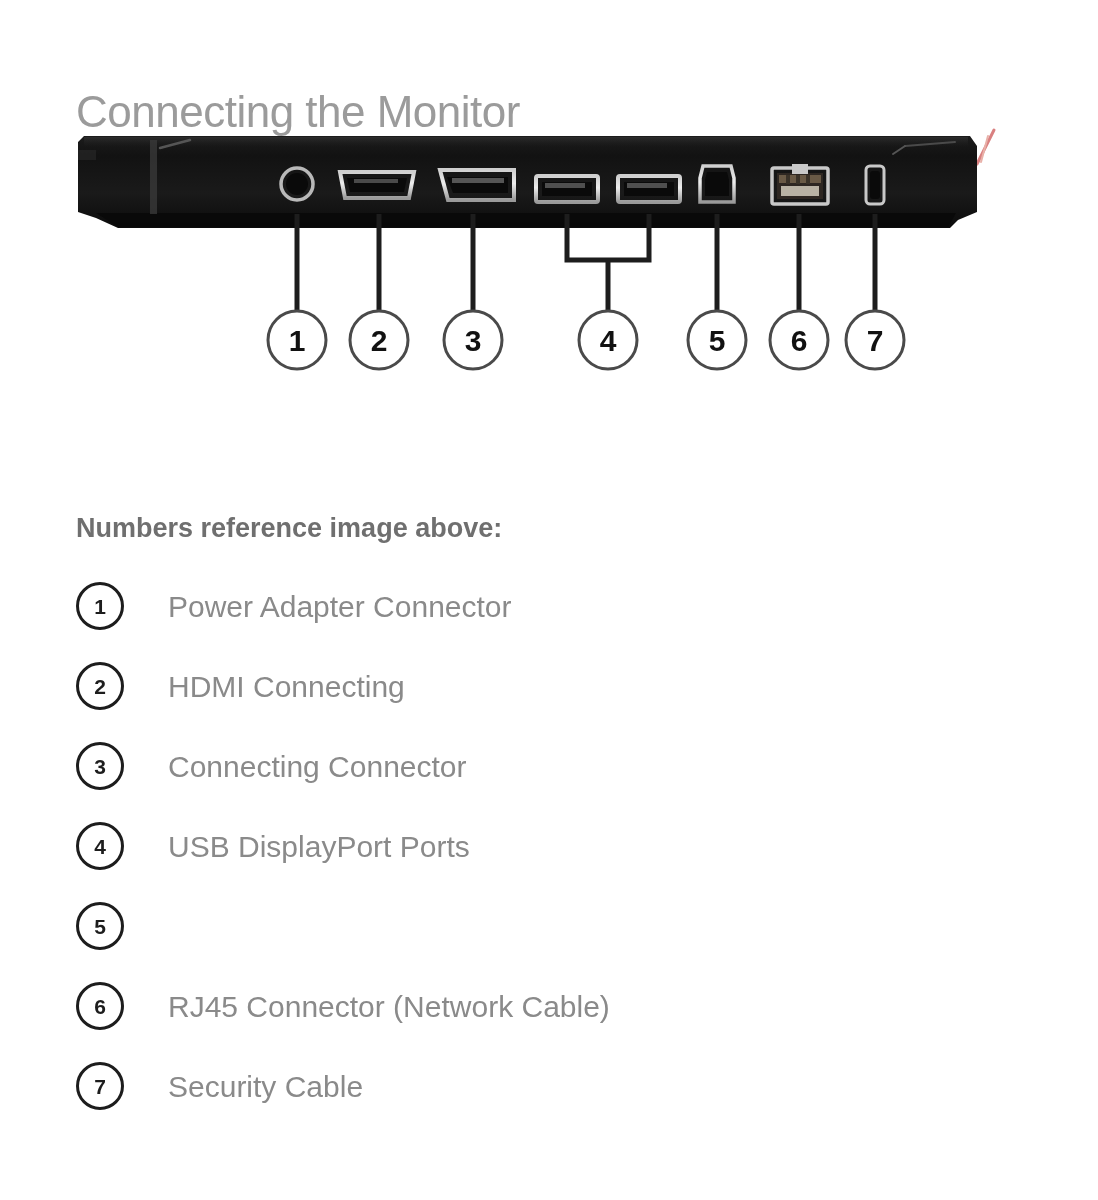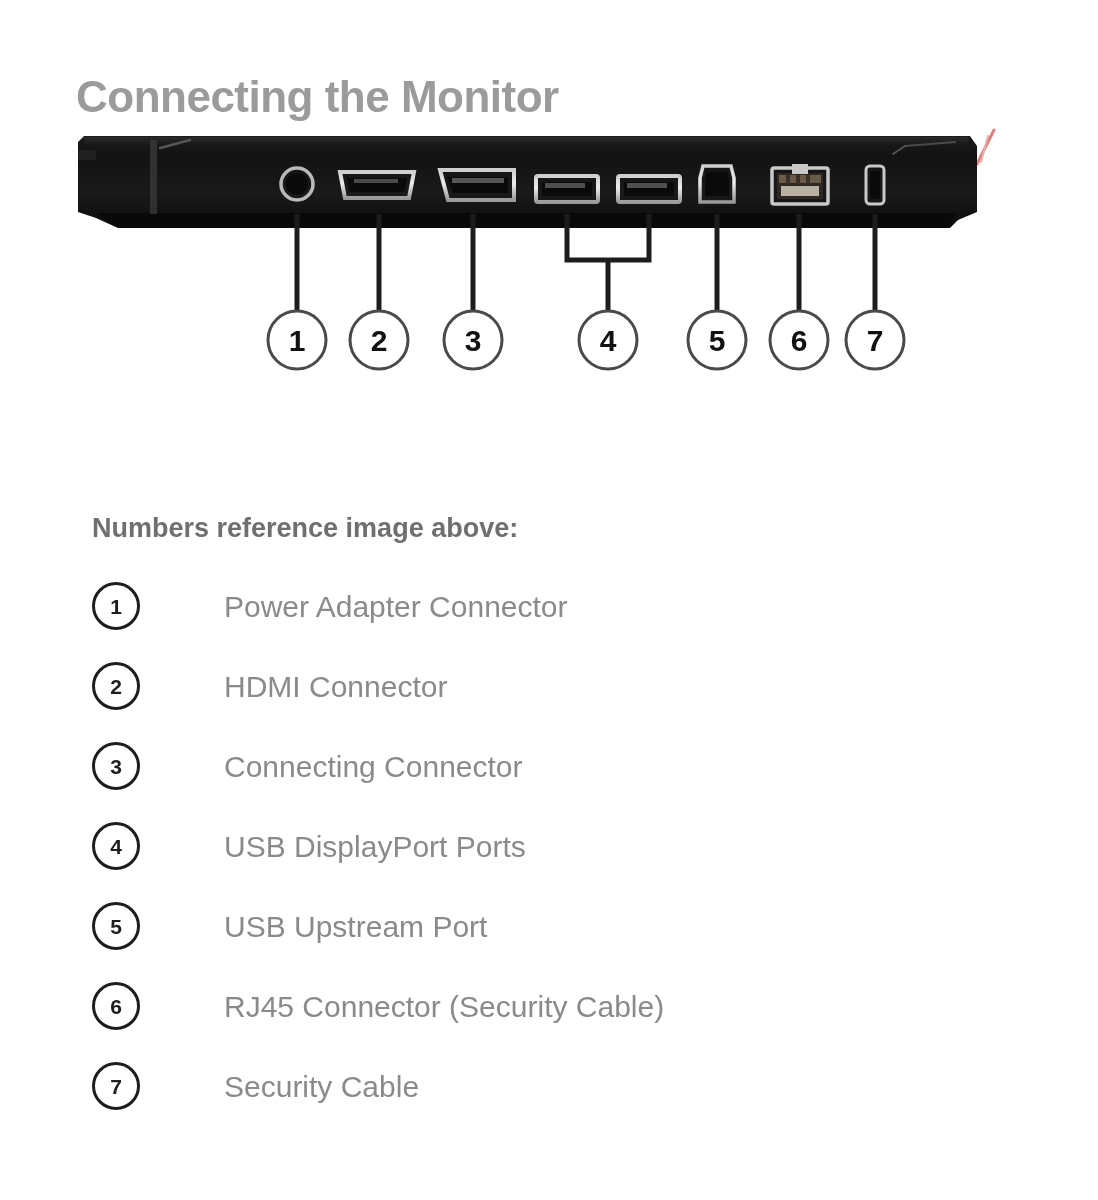--- a/index.html
+++ b/index.html
@@ -12,43 +12,43 @@
     height: 1200px;
     position: relative;
     font-family: "Liberation Sans", sans-serif;
     overflow: hidden;
   }
 
   
   .page-title {
     position: absolute;
     left: 76px;
-    top: 44px;
+    top: 59px;
     font-size: 44px;
-    font-weight: 700;
+    font-weight: 400;
     color: #9b9b9b;
     letter-spacing: -0.5px;
     line-height: 1.1;
     white-space: nowrap;
   }
 
   
   .diagram {
     position: absolute;
     left: 0;
     top: 120px;
     width: 1098px;
     height: 270px;
   }
   .diagram svg { display: block; }
 
   
   .legend {
     position: absolute;
-    left: 92px;
+    left: 76px;
     top: 512px;
     width: 960px;
   }
   .legend-heading {
     font-size: 27px;
     font-weight: bold;
     color: #6f6f6f;
     margin: 0 0 22px 0;
     line-height: 1.2;
     white-space: nowrap;
@@ -73,21 +73,21 @@
     display: flex;
     align-items: center;
     justify-content: center;
     font-size: 21px;
     font-weight: bold;
     color: #1d1d1d;
     line-height: 1;
     box-sizing: border-box;
   }
   .legend-label {
-    margin-left: 84px;
+    margin-left: 44px;
     font-size: 30px;
     font-weight: 400;
     color: #8a8a8a;
     line-height: 1.1;
     white-space: nowrap;
     text-align: center;
   }
 </style>
 </head>
 <body>
@@ -233,36 +233,35 @@
 <div class="legend">
   <p class="legend-heading">Numbers reference image above:</p>
 
   <ul class="legend-list">
     <li class="legend-item">
       <span class="legend-badge">1</span>
       <span class="legend-label">Power Adapter Connector</span>
     </li>
     <li class="legend-item">
       <span class="legend-badge">2</span>
-      <span class="legend-label">HDMI Connector</span>
+      <span class="legend-label">HDMI Connecting</span>
     </li>
     <li class="legend-item">
       <span class="legend-badge">3</span>
       <span class="legend-label">Connecting Connector</span>
     </li>
     <li class="legend-item">
       <span class="legend-badge">4</span>
       <span class="legend-label">USB DisplayPort Ports</span>
     </li>
     <li class="legend-item">
       <span class="legend-badge">5</span>
-      <span class="legend-label">USB Upstream Port</span>
     </li>
     <li class="legend-item">
       <span class="legend-badge">6</span>
-      <span class="legend-label">RJ45 Connector (Security Cable)</span>
+      <span class="legend-label">RJ45 Connector (Network Cable)</span>
     </li>
     <li class="legend-item">
       <span class="legend-badge">7</span>
       <span class="legend-label">Security Cable</span>
     </li>
   </ul>
 </div>
 
 </body></html>

